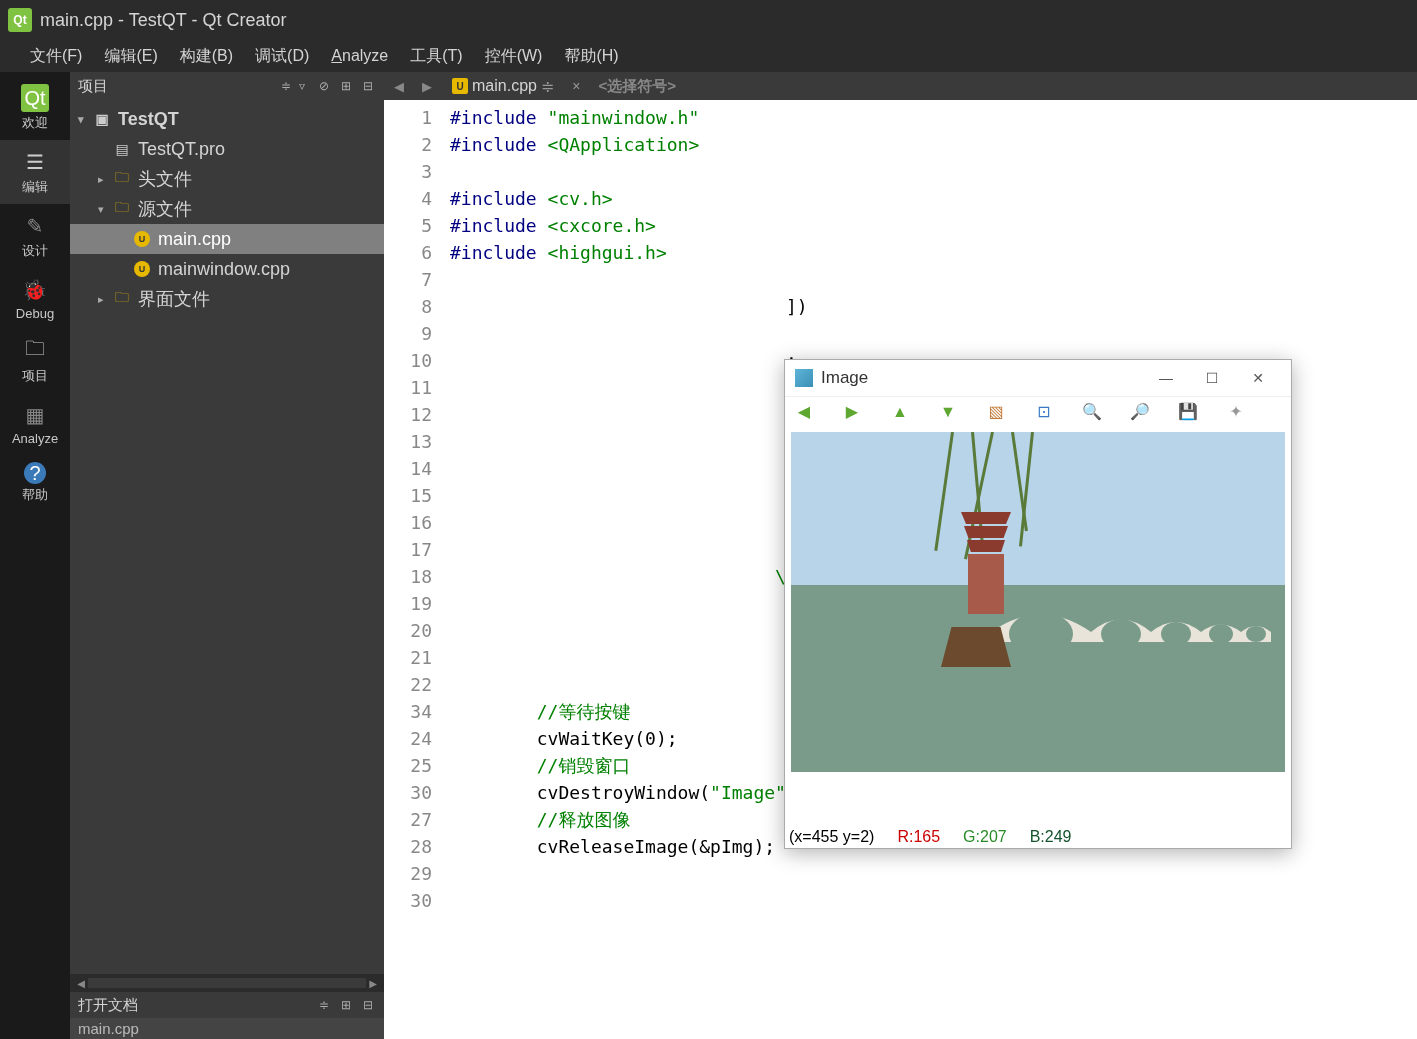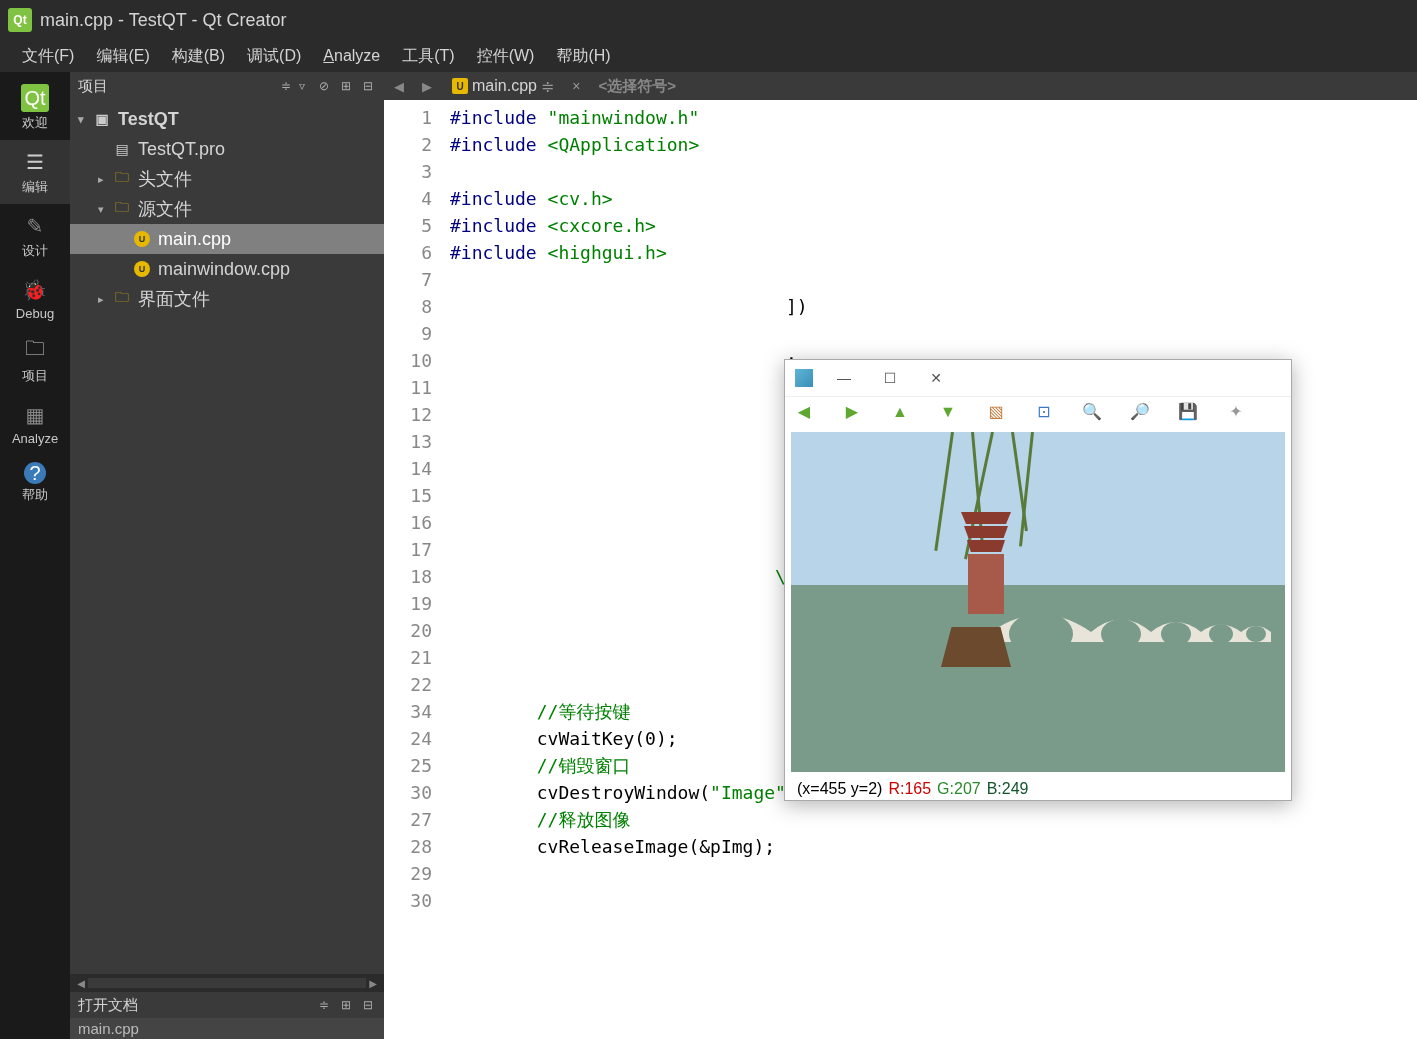--- a/index.html
+++ b/index.html
@@ -1,20 +1,20 @@
 <!DOCTYPE html>
 <html><head>
 <meta charset="utf-8">
 <style>
   * { margin: 0; padding: 0; box-sizing: border-box; }
   body { font-family: "Microsoft YaHei", "Segoe UI", sans-serif; background: #2b2b2b; overflow: hidden; }
   .titlebar { height: 40px; background: #2b2b2b; display: flex; align-items: center; padding-left: 8px; gap: 8px; }
   .qt-logo { width: 24px; height: 24px; background: #80c342; border-radius: 3px; display: flex; align-items: center; justify-content: center; color: white; font-size: 12px; font-weight: bold; }
   .title { color: #d4d4d4; font-size: 18px; }
-  .menubar { height: 32px; background: #2b2b2b; display: flex; align-items: center; padding-left: 12px; gap: 2px; text-align: center; }
+  .menubar { height: 32px; background: #2b2b2b; display: flex; align-items: center; padding-left: 20px; gap: 2px; text-align: center; }
   .menu-item { color: #d4d4d4; padding: 4px 10px; font-size: 16px; cursor: pointer; }
   .menu-item u { text-decoration: underline; }
   .workspace { display: flex; height: calc(100vh - 72px); }
   .mode-bar { width: 70px; background: #1a1a1a; display: flex; flex-direction: column; padding-top: 4px; }
   .mode-item { display: flex; flex-direction: column; align-items: center; padding: 8px 4px; color: #c8c8c8; font-size: 13px; cursor: pointer; }
   .mode-item.active { background: #333333; }
   .mode-icon { width: 28px; height: 28px; margin-bottom: 2px; display: flex; align-items: center; justify-content: center; font-size: 20px; border-radius: 3px; }
   .sidebar { width: 314px; background: #3a3a3a; display: flex; flex-direction: column; }
   .sidebar-header { height: 28px; display: flex; align-items: center; padding: 0 8px; color: #d4d4d4; font-size: 15px; background: #3a3a3a; }
   .sidebar-header-text { flex: 1; }
@@ -59,21 +59,21 @@
   .img-content { padding:6px; }
   .img-box { width: 100%; height: 340px; background: linear-gradient(to bottom, #b8d4e8 0%, #b8d4e8 45%, #7a9b8a 45%, #7a9b8a 100%); position: relative; overflow:hidden; }
   .pagoda { position:absolute; left:170px; top:80px; width:50px; height:90px; }
   .pagoda-roof { width:50px; height:12px; background:#8b3a2e; clip-path: polygon(10% 100%, 90% 100%, 100% 0, 0 0); margin-bottom:2px;}
   .pagoda-body { width:36px; height:60px; background:#a85a4a; margin:0 auto;}
   .bridge { position:absolute; left:200px; top:160px; width:280px; height:50px; }
   .bridge svg { width:100%; height:100%; }
   .willow { position:absolute; left:120px; top:0; width:180px; height:140px; }
   .willow-branch { position:absolute; width:3px; background:#5a7a3a; transform-origin: top;}
   .boat { position:absolute; left:150px; top:195px; width:70px; height:40px; background:#6b4a2e; clip-path: polygon(15% 0, 85% 0, 100% 100%, 0 100%); }
-  .img-status { padding:2px 12px; font-size:16px; font-family: sans-serif; display:flex; gap:6px; }
+  .img-status { padding:2px 4px; font-size:16px; font-family: sans-serif; display:flex; gap:23px;margin-top:48px; }
   .st-xy { color:#000; }
   .st-r { color:#cc0000; }
   .st-g { color:#2a8a2a; }
   .st-b { color:#14532d; }
 </style>
 </head>
 <body>
 
 <div class="titlebar">
   <div class="qt-logo">Qt</div>
@@ -262,20 +262,21 @@
         <span>cvDestroyWindow(</span><span class="str">"Image"</span><span>);</span>
         <span class="cmt">//释放图像</span>
         <span>cvReleaseImage(&amp;pImg);</span>
 
 </div>
     </div>
 
     <div class="img-window">
       <div class="img-titlebar">
         <div class="img-title-icon"></div>
+        <div class="img-title">Image</div>
         <div class="win-btn">—</div>
         <div class="win-btn">☐</div>
         <div class="win-btn close">✕</div>
       </div>
       <div class="img-toolbar">
         <span class="tool-icon">◀</span>
         <span class="tool-icon">▶</span>
         <span class="tool-icon">▲</span>
         <span class="tool-icon">▼</span>
         <span class="tool-icon" style="color:#c47a3a;">▧</span>

